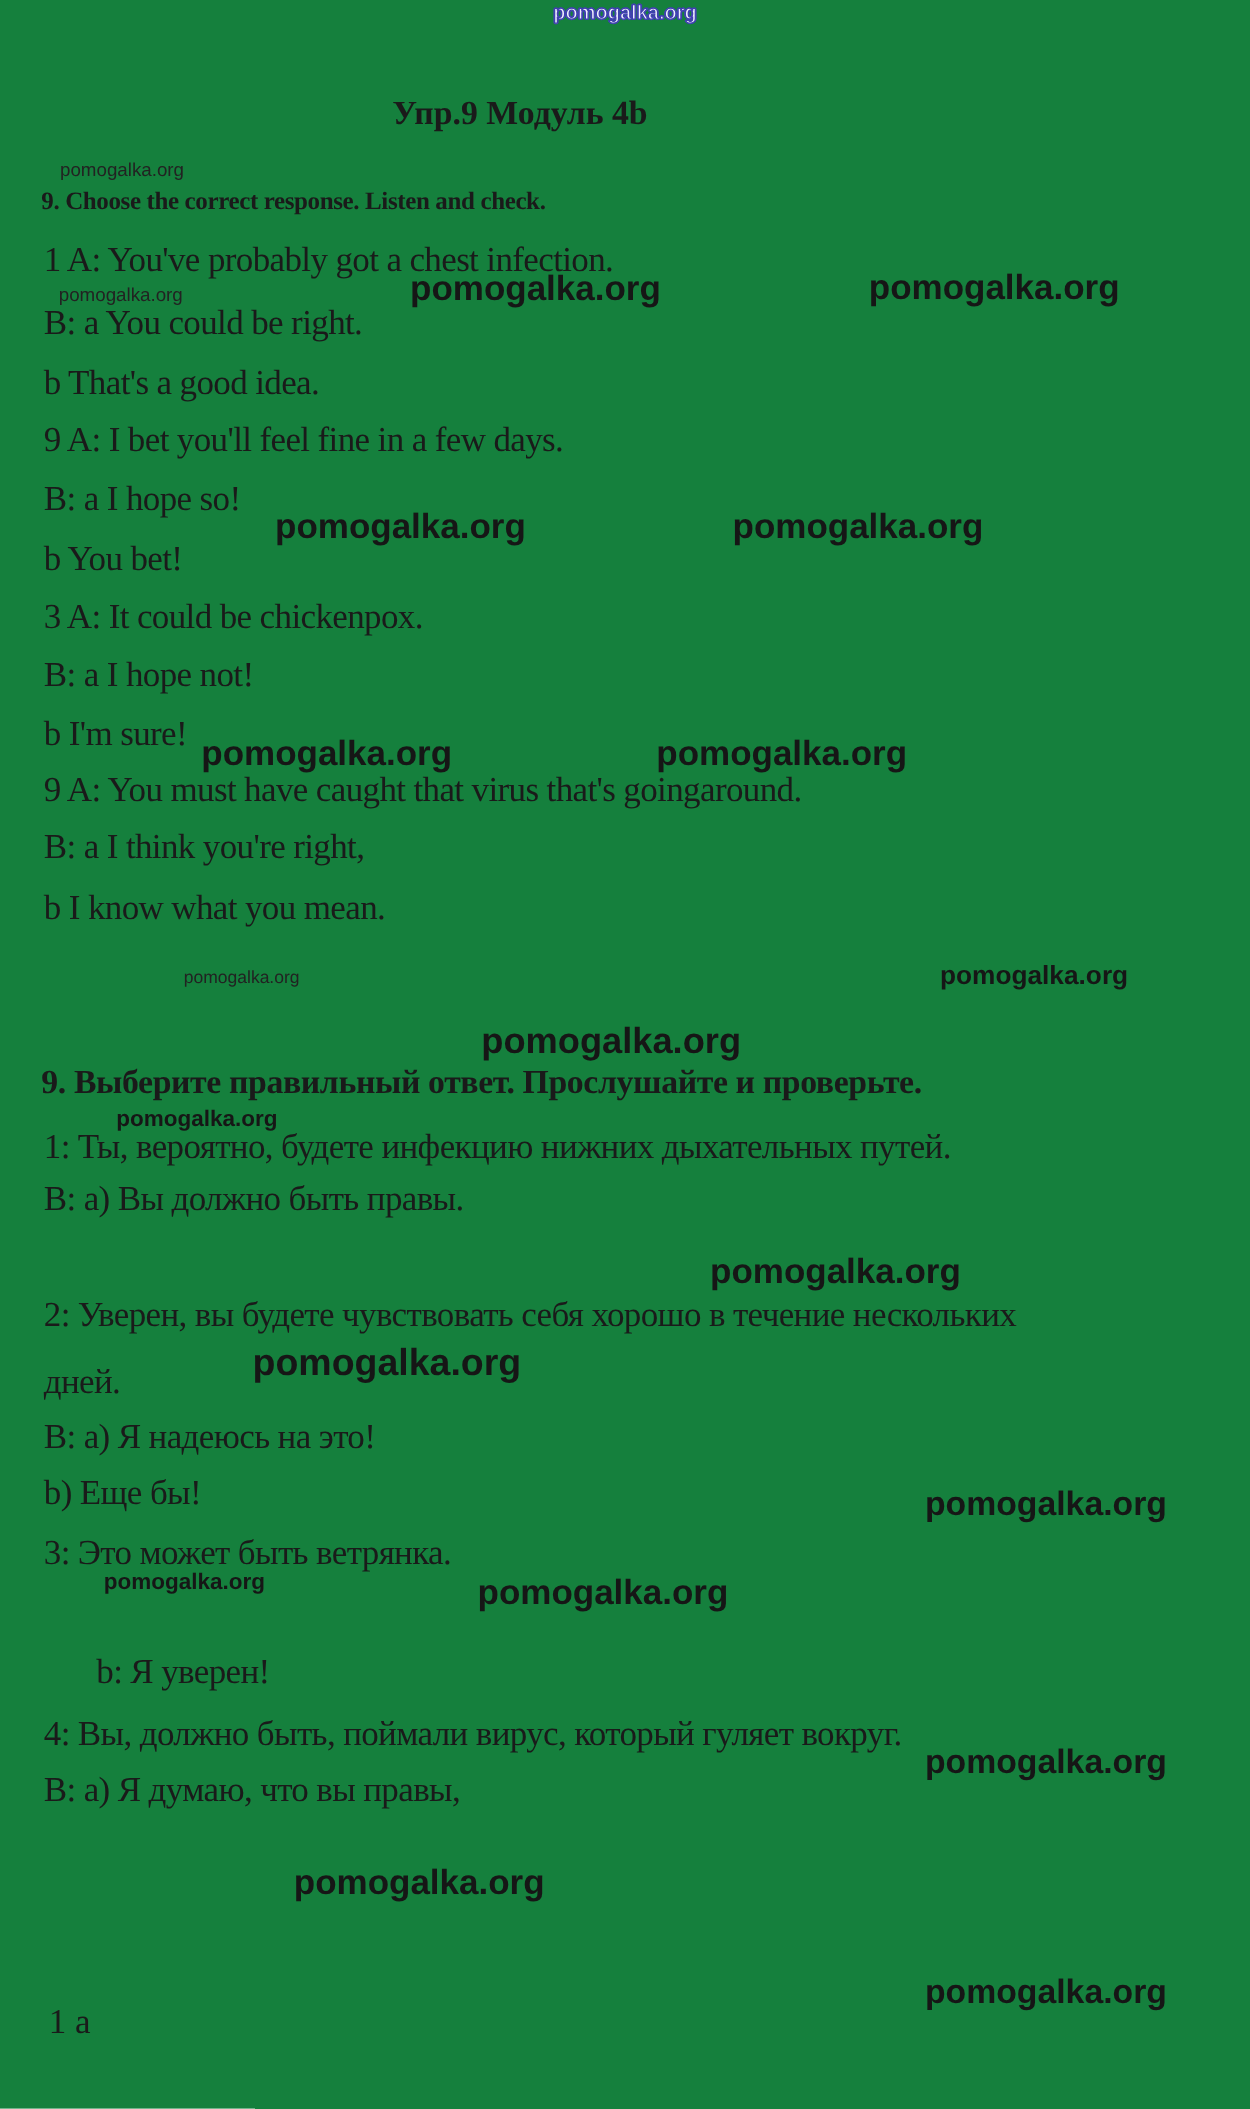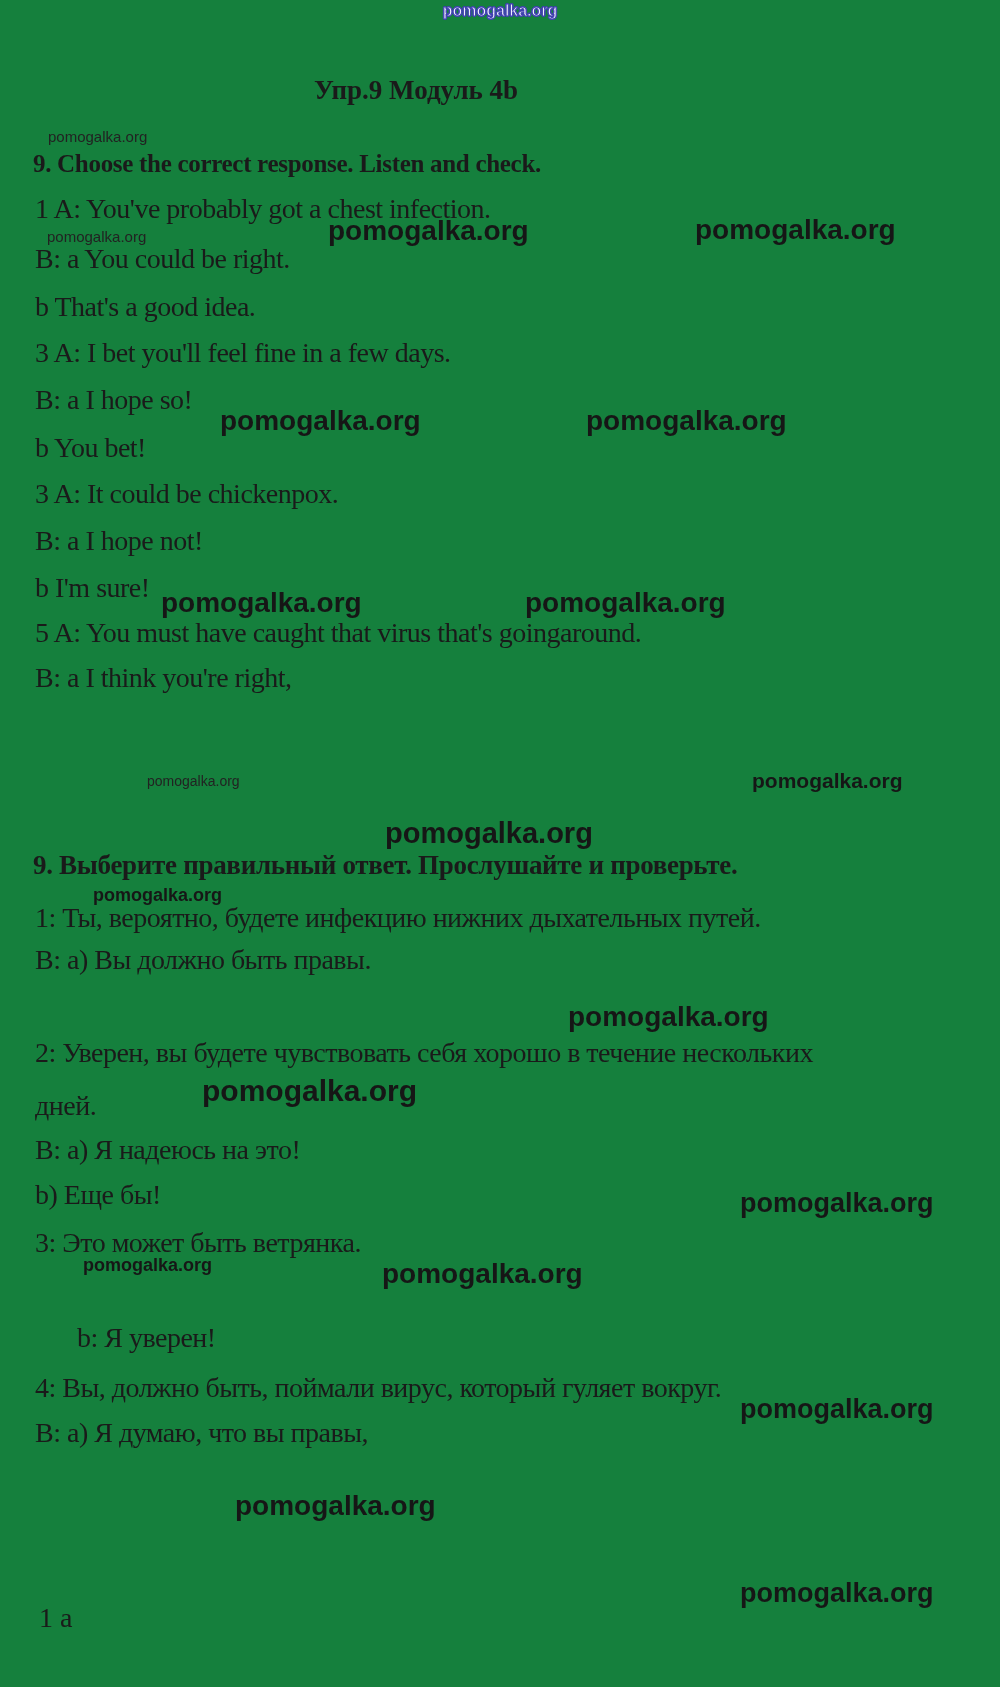--- a/index.html
+++ b/index.html
@@ -22,21 +22,21 @@
     white-space:nowrap;
   }
   .heading{
     position:absolute;
     left:33px;
     font-weight:bold;
     line-height:1.1;
     white-space:nowrap;
     letter-spacing:-0.3px;
   }
-  .heading.en{ top:150px; font-size:25px; }
+  .heading.en{ top:150px; font-size:20px; }
   .heading.ru{ top:851px; font-size:27px; }
   .line{
     position:absolute;
     left:35px;
     font-size:28px;
     line-height:1;
     letter-spacing:-0.5px;
     white-space:nowrap;
   }
   .footer-answer{
@@ -80,28 +80,29 @@
 
   <div class="title">Упр.9 Модуль 4b</div>
 
   <span class="wm reg" style="left:48px; top:129px; font-size:15px;">pomogalka.org</span>
 
   <div class="heading en">9. Choose the correct response. Listen and check.</div>
 
   <div class="line" style="top:195px;">1 A: You've probably got a chest infection.</div>
   <div class="line" style="top:245px;">B: a You could be right.</div>
   <div class="line" style="top:293px;">b That's a good idea.</div>
-  <div class="line" style="top:339px;">3 A: I bet you'll feel fine in a few days.</div>
+  <div class="line" style="top:339px;">9 A: I bet you'll feel fine in a few days.</div>
   <div class="line" style="top:386px;">B: a I hope so!</div>
   <div class="line" style="top:434px;">b You bet!</div>
   <div class="line" style="top:480px;">3 A: It could be chickenpox.</div>
   <div class="line" style="top:527px;">B: a I hope not!</div>
   <div class="line" style="top:574px;">b I'm sure!</div>
-  <div class="line" style="top:619px;">5 A: You must have caught that virus that's goingaround.</div>
+  <div class="line" style="top:619px;">9 A: You must have caught that virus that's goingaround.</div>
   <div class="line" style="top:664px;">B: a I think you're right,</div>
+  <div class="line" style="top:713px;">b I know what you mean.</div>
 
   <span class="wm reg" style="left:47px; top:229px; font-size:15px;">pomogalka.org</span>
   <span class="wm" style="left:328px; top:217px; font-size:28px;">pomogalka.org</span>
   <span class="wm" style="left:695px; top:216px; font-size:28px;">pomogalka.org</span>
   <span class="wm" style="left:220px; top:407px; font-size:28px;">pomogalka.org</span>
   <span class="wm" style="left:586px; top:407px; font-size:28px;">pomogalka.org</span>
   <span class="wm" style="left:161px; top:589px; font-size:28px;">pomogalka.org</span>
   <span class="wm" style="left:525px; top:589px; font-size:28px;">pomogalka.org</span>
   <span class="wm reg" style="left:147px; top:774px; font-size:14px;">pomogalka.org</span>
   <span class="wm semi" style="left:752px; top:770px; font-size:21px;">pomogalka.org</span>

